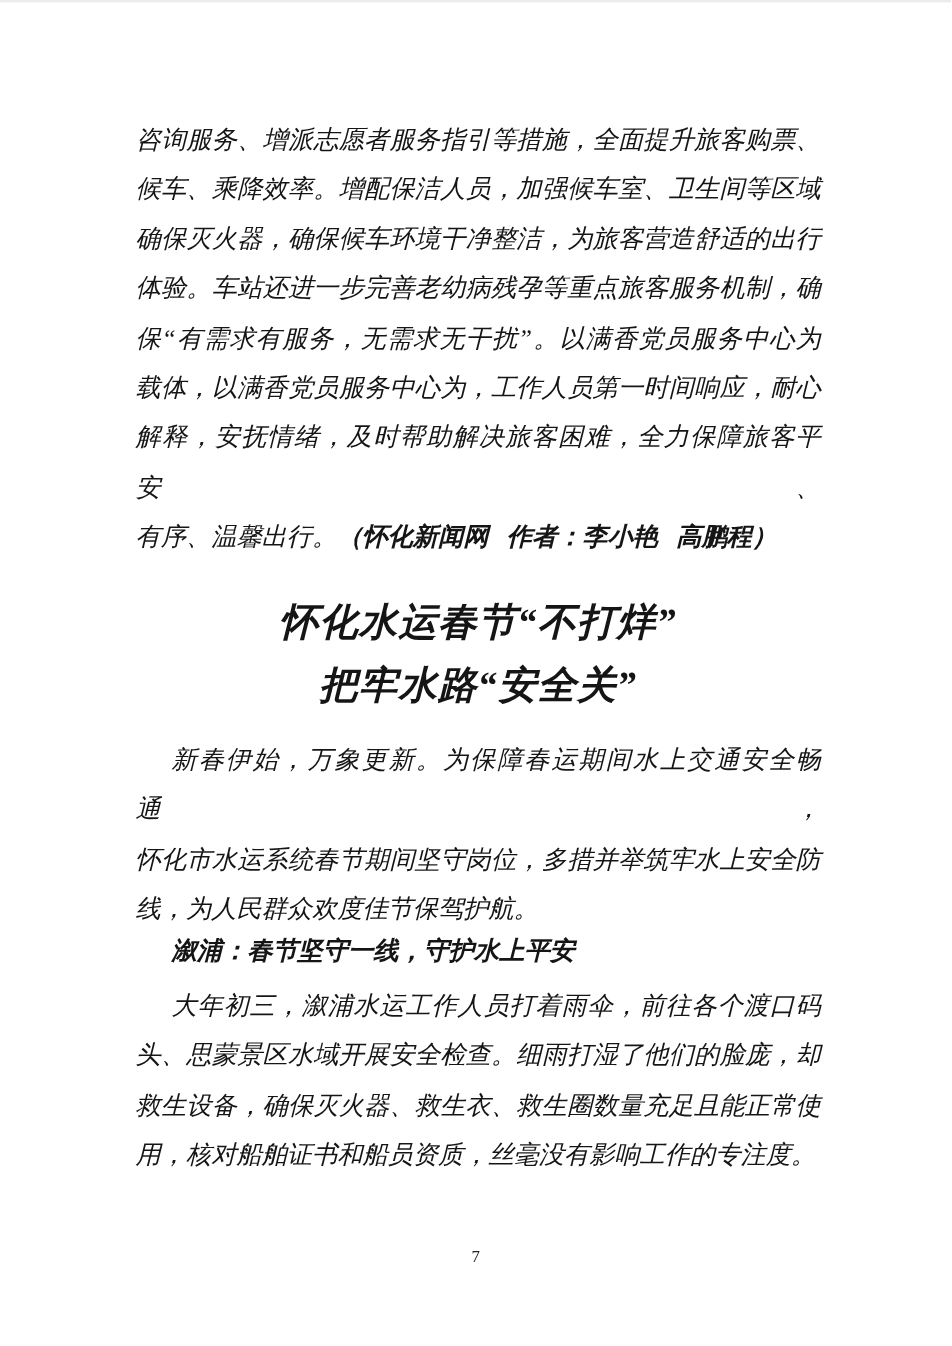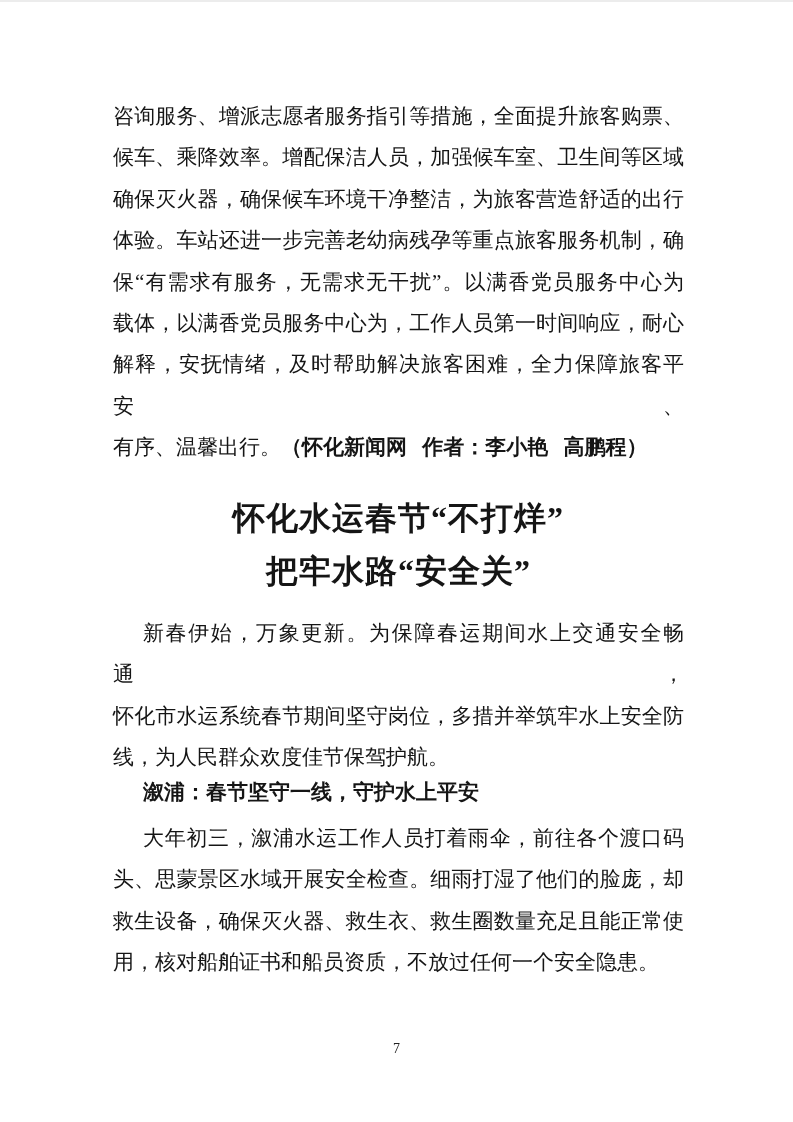--- a/index.html
+++ b/index.html
@@ -21,20 +21,21 @@
     top: 0; left: 0;
     width: 793px; height: 2px;
     background: #ececec;
   }
   .content {
     position: absolute;
     left: 113px;
     top: 0;
     width: 571px;
     height: 1002px;
+    font-style: italic;
   }
   .block {
     position: absolute;
     left: 0;
     width: 571px;
   }
   .line {
     font-size: 21px;
     line-height: 41.4px;
     text-align: justify;
@@ -112,19 +113,19 @@
       </div>
 
     <div class="block subheading-block">
       <div class="line short indent">溆浦：春节坚守一线，守护水上平安</div>
     </div>
 
     <div class="block para3-block">
         <div class="line indent">大年初三，溆浦水运工作人员打着雨伞，前往各个渡口码</div>
         <div class="line">头、思蒙景区水域开展安全检查。细雨打湿了他们的脸庞，却</div>
         <div class="line">救生设备，确保灭火器、救生衣、救生圈数量充足且能正常使</div>
-        <div class="line short">用，核对船舶证书和船员资质，不放过任何一个安全隐患。</div>
+        <div class="line short">用，核对船舶证书和船员资质，丝毫没有影响工作的专注度。</div>
       </div>
 
   </div>
 
   <div class="footer">7</div>
 </div>
 
 </body></html>

